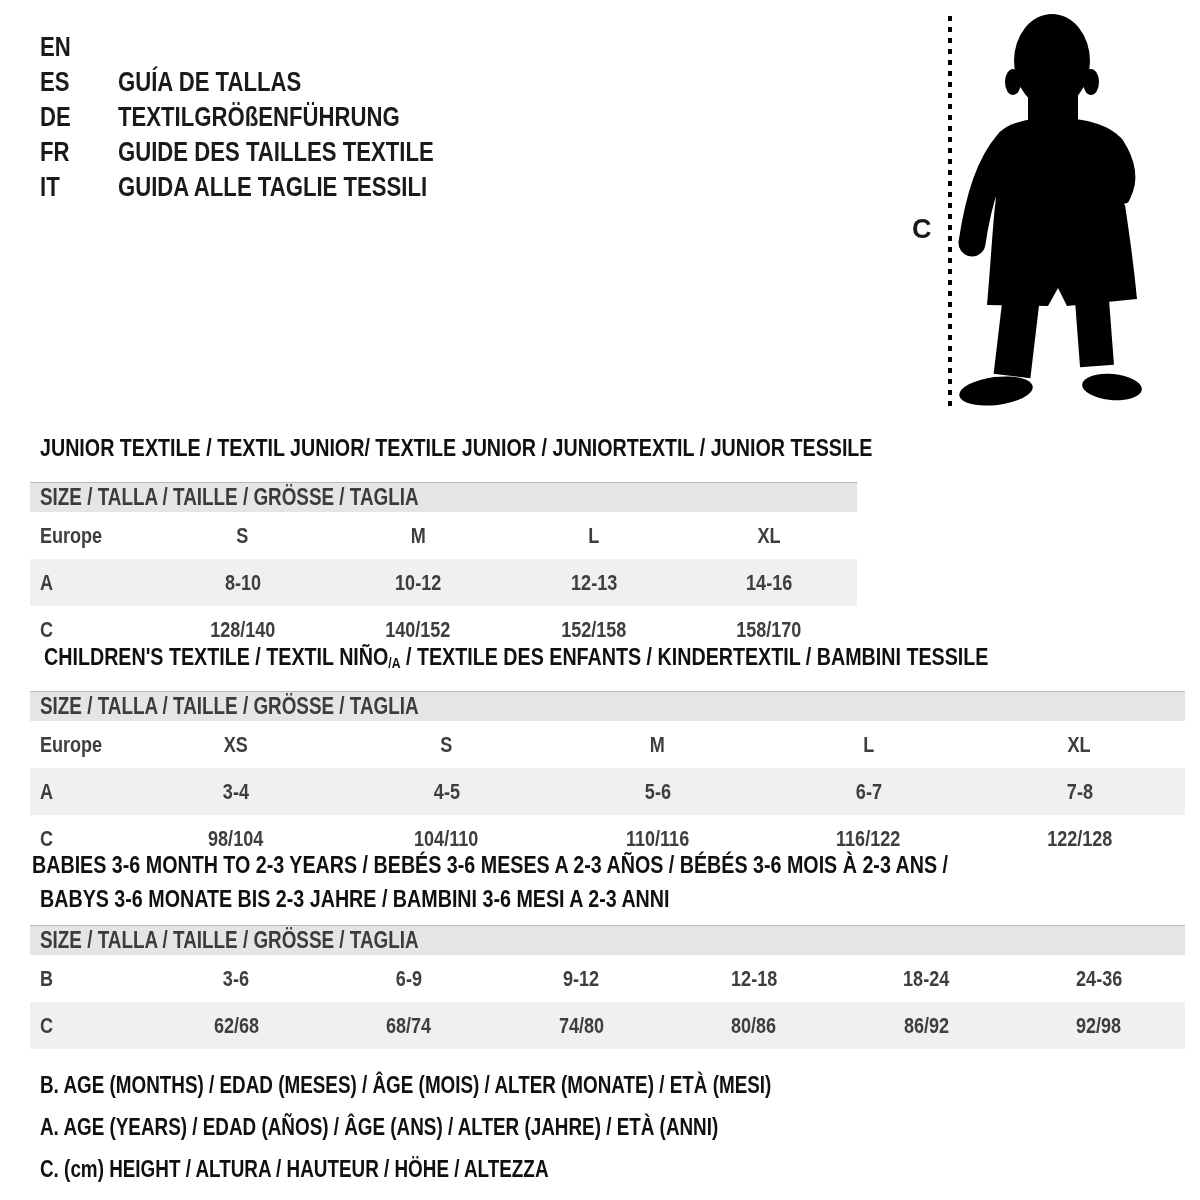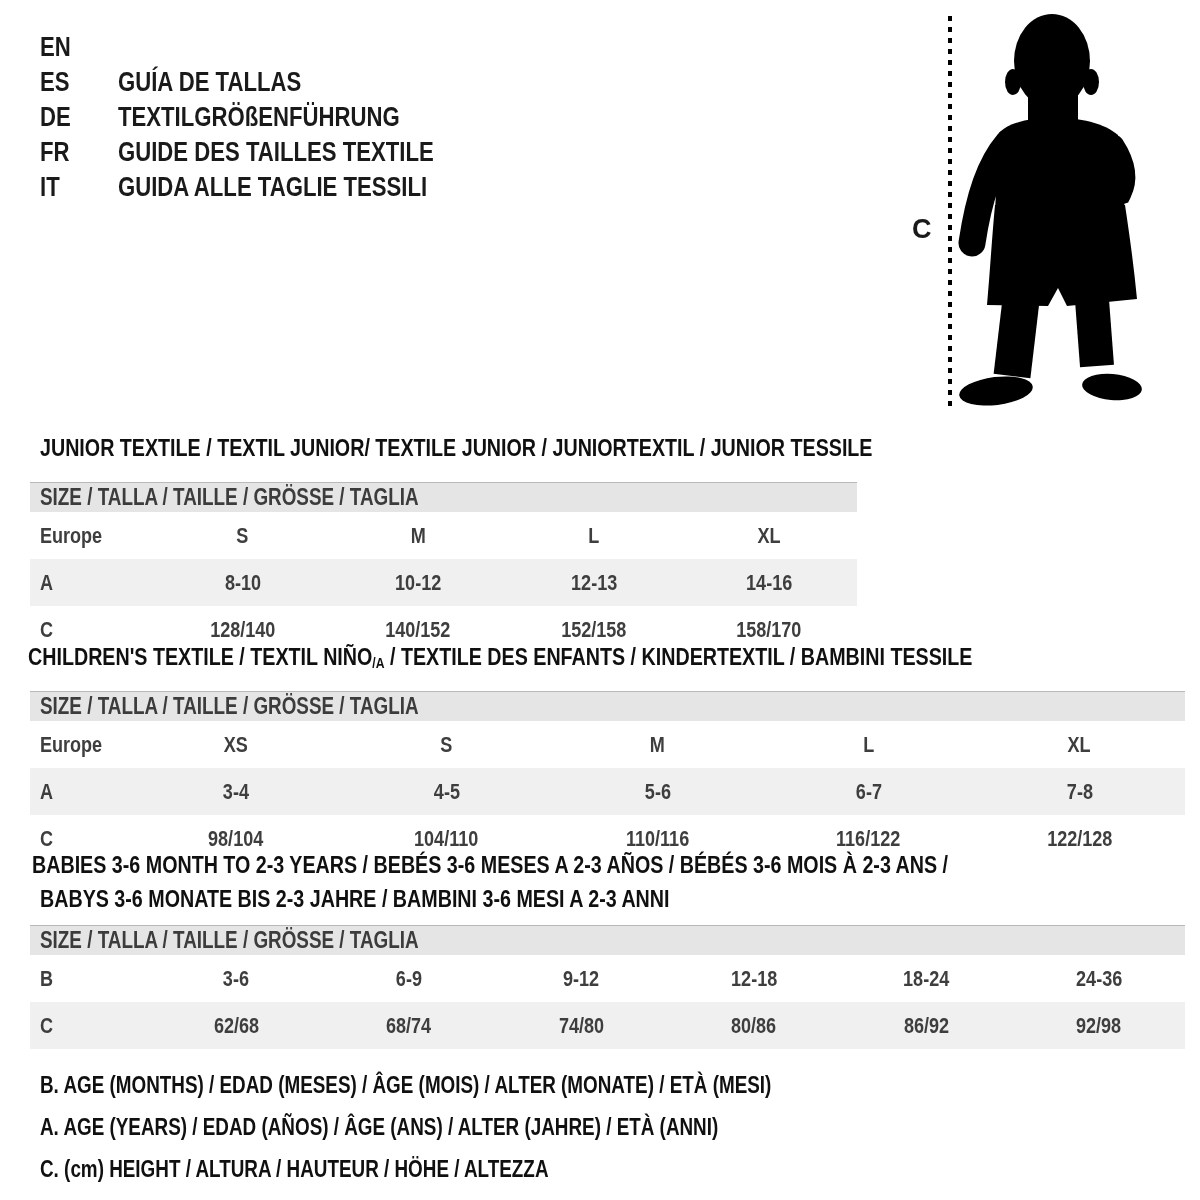--- a/index.html
+++ b/index.html
@@ -110,21 +110,21 @@
     </div>
     <div class="trow g4">
       <div class="cell label"><span class="cx cxl">C</span></div>
       <div class="cell"><span class="cx">128/140</span></div>
       <div class="cell"><span class="cx">140/152</span></div>
       <div class="cell"><span class="cx">152/158</span></div>
       <div class="cell"><span class="cx">158/170</span></div>
     </div>
   </div>
 
-  <div class="abs sec-title" style="left:28px; top:643px;">
+  <div class="abs sec-title" style="left:44px; top:643px;">
     <span class="cx cxl"><span>CHILDREN'S TEXTILE / TEXTIL NIÑO</span><span class="subA">/A</span><span> / TEXTILE DES ENFANTS / KINDERTEXTIL / BAMBINI TESSILE</span></span>
   </div>
   <div class="abs size-table" style="left:30px; top:691px; width:1155px;">
     <div class="bar">
       <span class="cx cxl">SIZE / TALLA / TAILLE / GRÖSSE / TAGLIA</span>
     </div>
     <div class="trow g5">
       <div class="cell label"><span class="cx cxl">Europe</span></div>
       <div class="cell"><span class="cx">XS</span></div>
       <div class="cell"><span class="cx">S</span></div>

